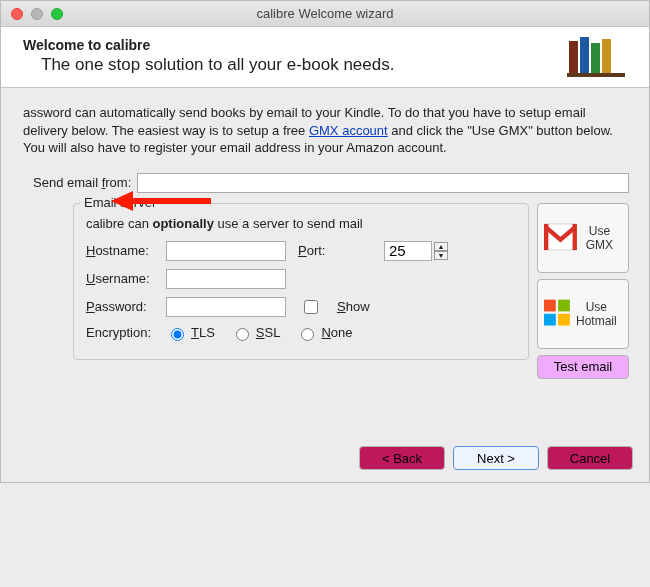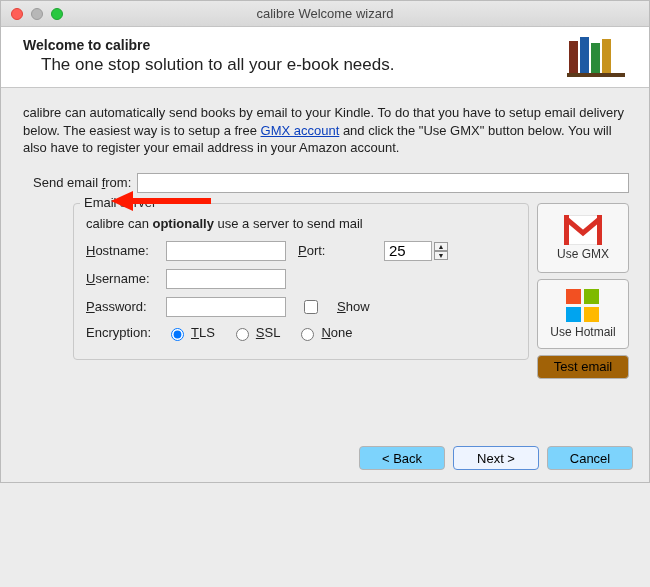--- a/index.html
+++ b/index.html
@@ -60,34 +60,34 @@
   .spin .arrows { display:flex; flex-direction:column; margin-left:2px; }
   .spin .arrows div { width:14px; height:9px; border:1px solid #999; background:#f3f3f3; font-size:7px; line-height:7px; text-align:center; cursor:pointer;}
   .chk { display:flex; align-items:center; margin-left:14px; gap:16px; }
   .chk input { width:14px; height:14px; }
   .radios { display:flex; gap:16px; align-items:center; }
   .radios label { display:flex; align-items:center; gap:4px; font-size:13px;}
   .radios input { width:13px; height:13px; }
   .sidecol { display:flex; flex-direction:column; gap:6px; width:92px; }
   .srvbtn {
     border:1px solid #b3b3b3; border-radius:4px; background:#f7f7f7;
-    display:flex; flex-direction:column; align-items:center; justify-content:center;
+    display:flex; flex-direction:row; align-items:center; justify-content:center;
     height:70px; cursor:pointer; font-size:12px; color:#333;
   }
   .srvbtn svg { margin-bottom:2px; }
   .testbtn {
-    border:1px solid #b3b3b3; border-radius:4px; background:#a16207;
+    border:1px solid #b3b3b3; border-radius:4px; background:#f0abfc;
     height:24px; cursor:pointer; font-size:13px;
   }
   .footer {
     position:absolute; bottom:12px; right:16px; display:flex; gap:8px;
   }
   .footer button {
     width:86px; height:24px; border:1px solid #b4b4b4; border-radius:4px;
-    background:#7dd3fc; font-size:13px; cursor:pointer;
+    background:#be185d; font-size:13px; cursor:pointer;
   }
   .footer button.primary { background:#eef4ff; border-color:#5a8ed8; }
   
   .arrow-svg { position:absolute; pointer-events:none; }
 </style>
 </head>
 <body>
 
 <div class="window">
   <div class="titlebar">
@@ -110,21 +110,21 @@
         <rect x="13" y="0" width="9" height="36" fill="#1e5aa3"></rect>
         <rect x="24" y="6" width="9" height="30" fill="#2a8a3a"></rect>
         <rect x="35" y="2" width="9" height="34" fill="#c7931f"></rect>
         <rect x="0" y="36" width="58" height="4" fill="#5a3a1a"></rect>
       </svg>
     </div>
   </div>
 
   <div class="body">
     <div class="intro">
-      <span>calibre can automatically send books by email to your Kindle. To do that you have to setup email delivery below. The easiest way is to setup a free </span><a href="#">GMX account</a><span> and click the "Use GMX" button below. You will also have to register your email address in your Amazon account.</span>
+      <span>assword can automatically send books by email to your Kindle. To do that you have to setup email delivery below. The easiest way is to setup a free </span><a href="#">GMX account</a><span> and click the "Use GMX" button below. You will also have to register your email address in your Amazon account.</span>
     </div>
 
 
     <div class="row indent">
       <span class="lbl"><span>Send email </span><span class="underline">f</span><span>rom:</span></span>
       <input class="tf sendfrom-input" type="text" value="" style="">
     </div>
 
     <div class="server-area">
       <div class="fieldset">

